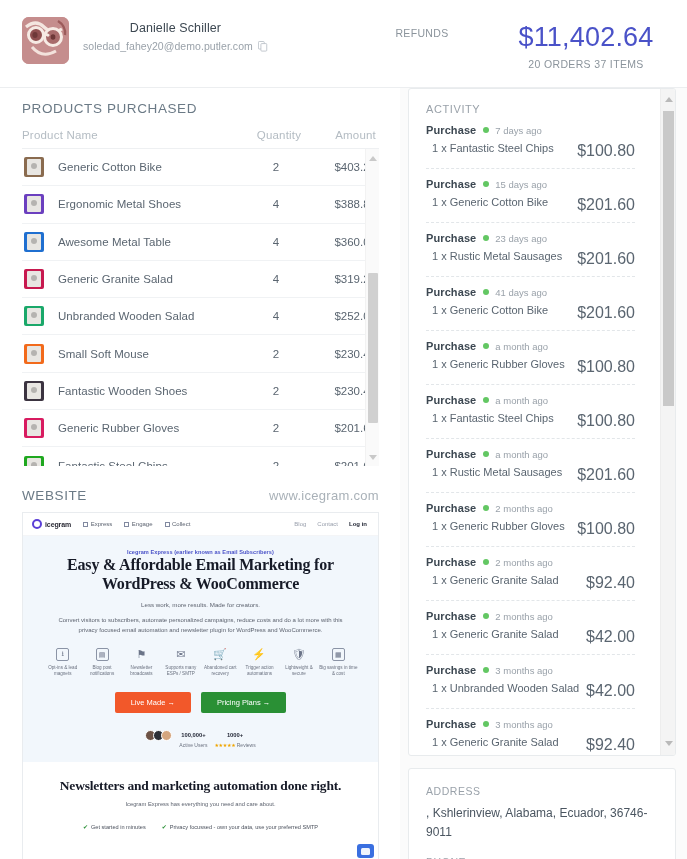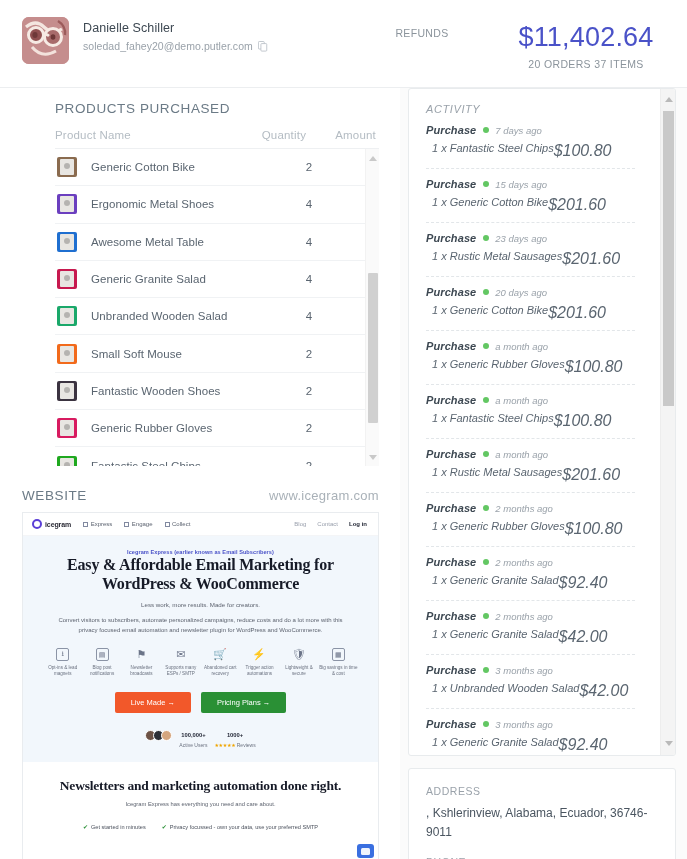--- a/index.html
+++ b/index.html
@@ -32,21 +32,21 @@
     border-radius: 7px;
     background: #c68d8d;
     overflow: hidden;
     flex: 0 0 auto;
     position: relative;
   }
   .avatar svg { display: block; width: 47px; height: 47px; }
   .identity { margin-left: 14px; padding-top: 3px; flex: 0 0 auto; }
   .cust-name {
     font-size: 12.5px; color: #3d4852; font-weight: 400;
-    letter-spacing: .1px; line-height: 16px;
+    letter-spacing: .1px; line-height: 16px; text-align: center;
   }
   .cust-email-row { display: flex; align-items: center; margin-top: 4px; }
   .cust-email {
     font-size: 10.5px; color: #9aa2aa; letter-spacing: .05px;
   }
   .copy-icon { margin-left: 5px; width: 10px; height: 11px; display:block; }
   .stat-block { position: absolute; text-align: center; top: 22px; }
   .stat-refunds { left: 358px; width: 128px; }
   .stat-total   { left: 500px; width: 172px; }
   .stat-val-refund {
@@ -63,21 +63,21 @@
   
   .left-col {
     position: absolute; left: 0; top: 88px;
     width: 400px; height: 771px;
     background: #ffffff;
   }
   .section-head {
     font-size: 13.5px; color: #6b7a86; letter-spacing: .6px;
     font-weight: 400;
   }
-  .products-wrap { padding: 13px 21px 0 22px; margin-left: 33px; }
+  .products-wrap { padding: 13px 21px 0 22px; }
   .prod-table { width: 100%; border-collapse: collapse; }
   .prod-table th {
     font-size: 11.5px; color: #b4bcc3; font-weight: 400;
     text-align: left; padding: 13px 0 7px 0; letter-spacing: .2px;
   }
   .prod-table th.num { text-align: center; }
   .prod-table th.amt { text-align: right; padding-right: 3px; }
   .prod-scroll {
     position: relative;
     height: 318px;
@@ -277,42 +277,42 @@
   
   .right-col {
     position: absolute; left: 408px; top: 88px;
     width: 268px;
   }
   .card {
     background: #ffffff;
     border: 1px solid #e8ebed;
     border-radius: 3px;
   }
-  .activity-card { height: 668px; position: relative; overflow: hidden; font-style: italic; }
+  .activity-card { height: 668px; position: relative; overflow: hidden; }
   .activity-title {
     font-size: 11px; color: #9aa2aa; letter-spacing: .6px;
     padding: 14px 0 0 17px;
   }
   .activity-list {
     padding: 9px 17px 0 17px;
     width: 243px;
   }
   .act-item { padding-bottom: 8px; border-bottom: 1px dashed #e2e6e9; margin-bottom: 9px; }
   .act-item:last-child { border-bottom: none; }
   .act-top { display: flex; align-items: center; }
   .act-kind {
     font-size: 11px; color: #3d4852; font-weight: bold; letter-spacing: .1px;
   }
   .act-dot {
     width: 6px; height: 6px; border-radius: 50%;
     background: #63c763; margin: 0 6px 0 7px; flex: 0 0 auto;
   }
   .act-when { font-size: 9.5px; color: #9aa2aa; }
   .act-bot {
-    display: flex; 
+    display: flex; justify-content: space-between;
     margin-top: 6px; padding-left: 6px;
   }
   .act-prod { font-size: 11px; color: #5a6570; }
   .act-amt { font-size: 16px; color: #5a6570; }
   .act-scrollbar {
     position: absolute; right: 0; top: 0; bottom: 0;
     width: 15px; background: #f4f4f4;
     border-left: 1px solid #ededed;
   }
   .act-thumb {
@@ -650,21 +650,21 @@
             </div>
           <div class="act-bot">
               <span class="act-prod">1 x Rustic Metal Sausages</span>
               <span class="act-amt">$201.60</span>
             </div>
         </div>
         <div class="act-item">
           <div class="act-top">
               <span class="act-kind">Purchase</span>
               <span class="act-dot"></span>
-              <span class="act-when">20 days ago</span>
+              <span class="act-when">41 days ago</span>
             </div>
           <div class="act-bot">
               <span class="act-prod">1 x Generic Cotton Bike</span>
               <span class="act-amt">$201.60</span>
             </div>
         </div>
         <div class="act-item">
           <div class="act-top">
               <span class="act-kind">Purchase</span>
               <span class="act-dot"></span>

